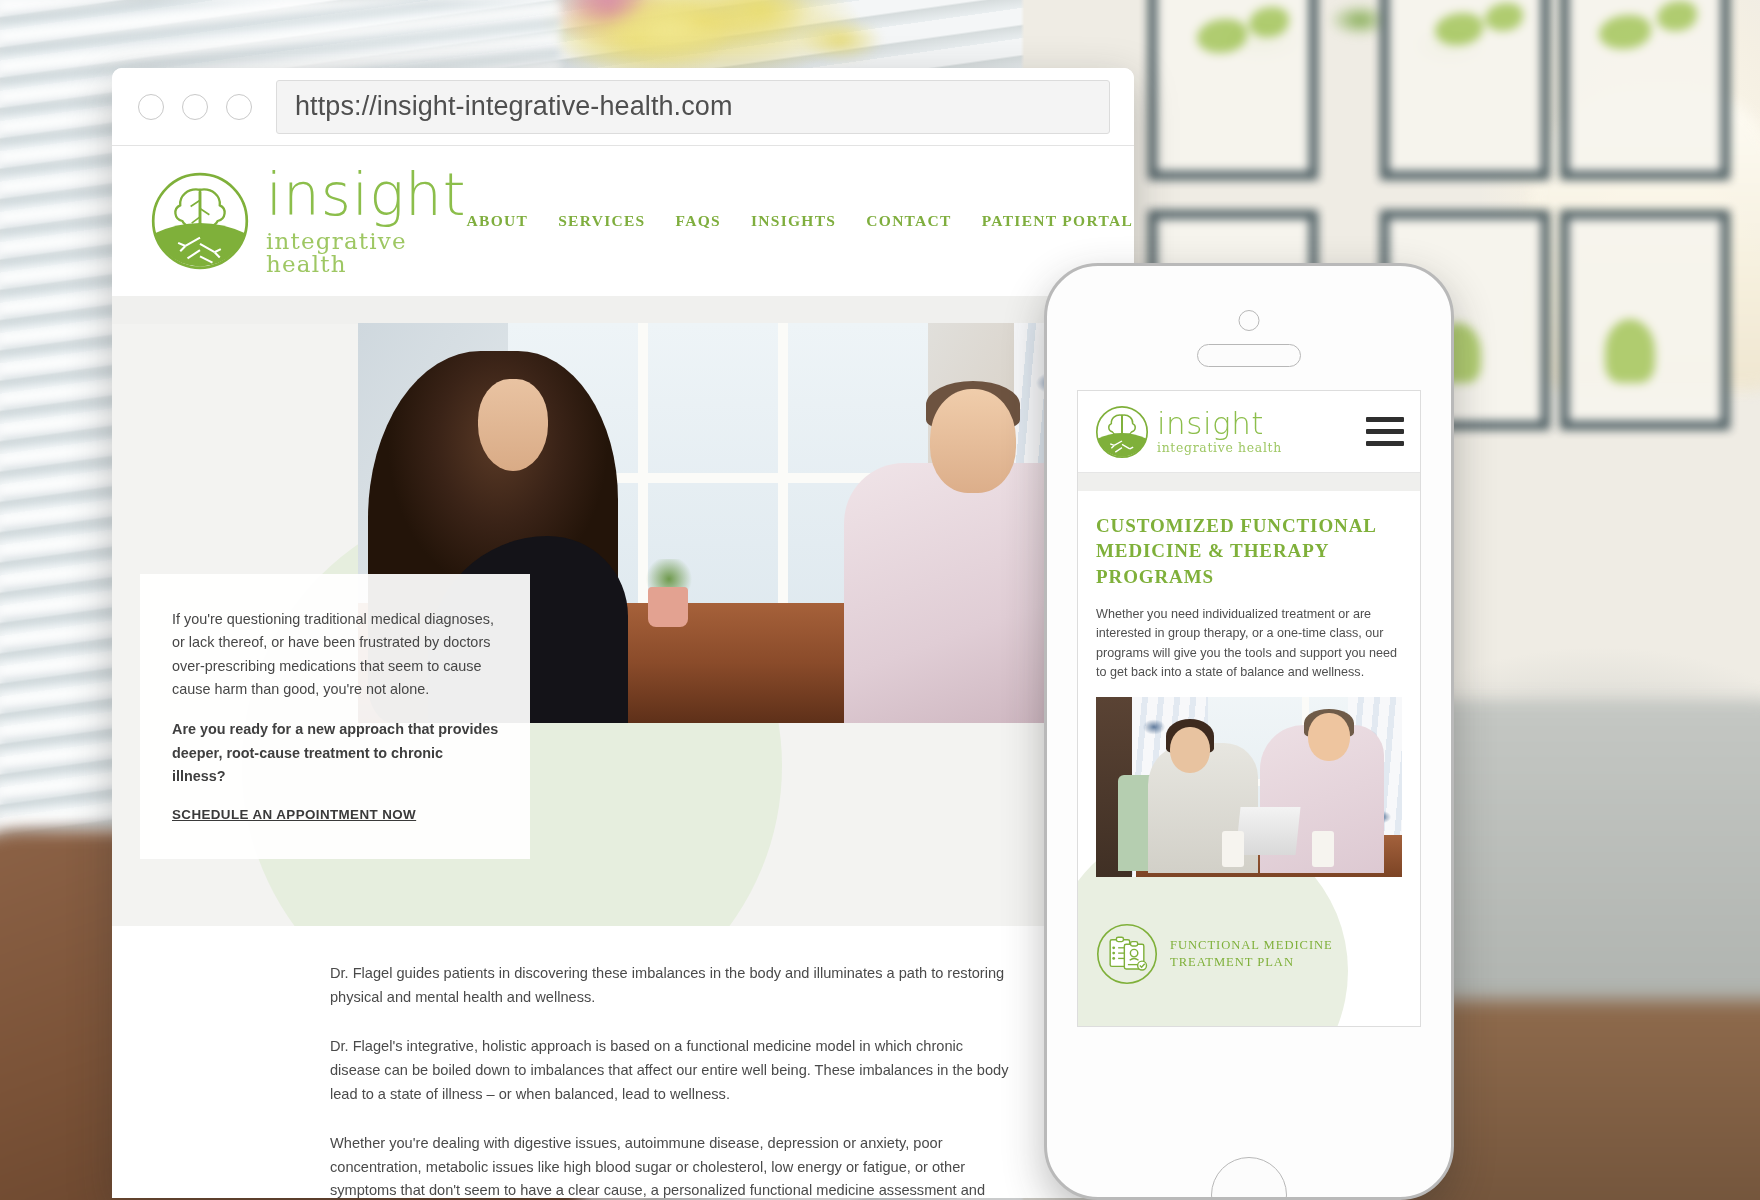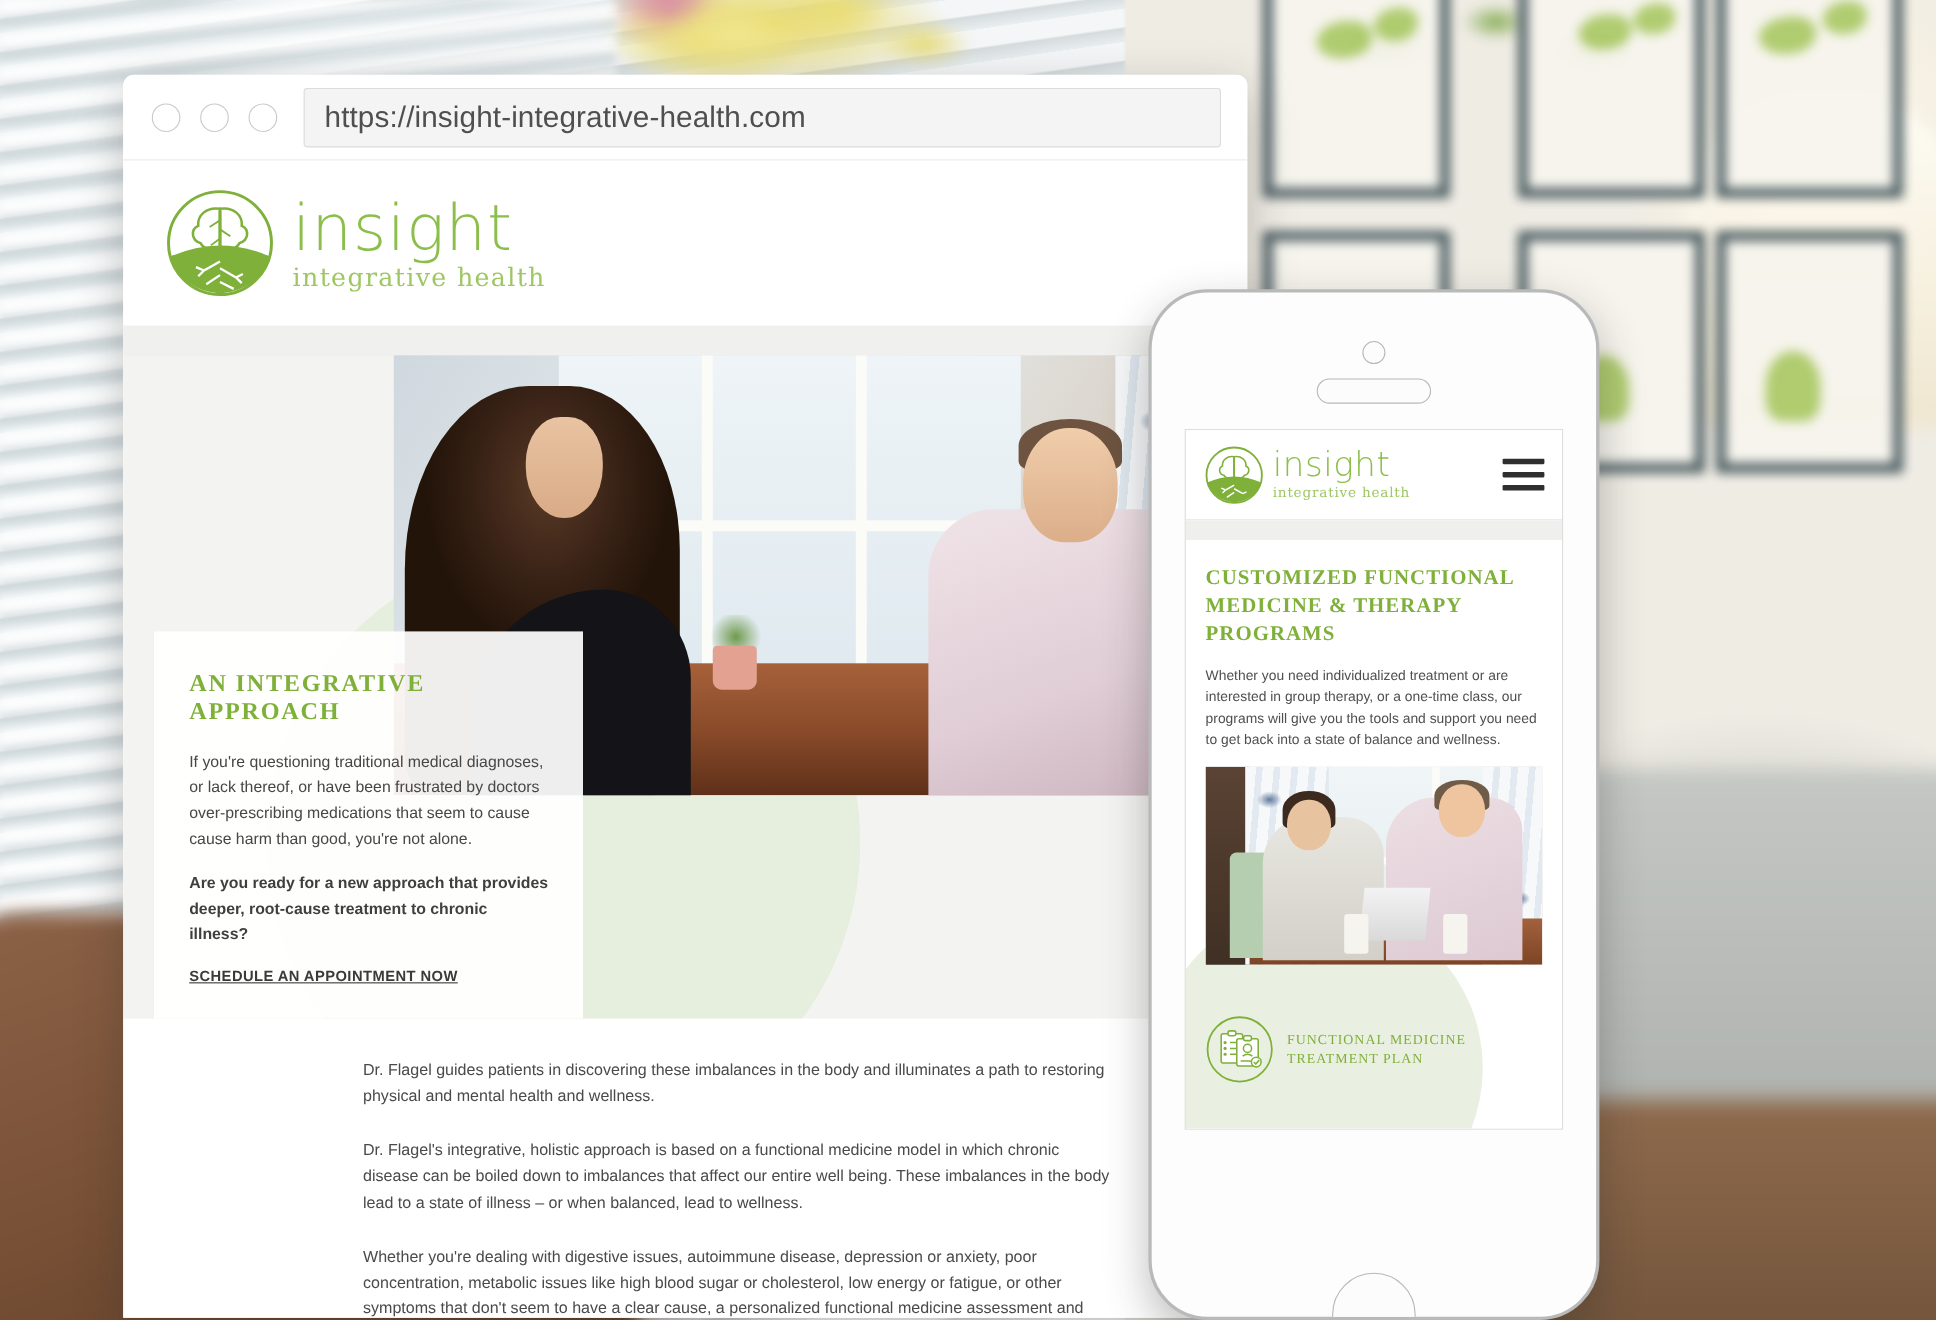--- a/index.html
+++ b/index.html
@@ -408,20 +408,28 @@
             <path d="M36 74 L29 71 M36 74 L31 79 M64 80 L70 77 M64 80 L69 85"></path>
           </g>
         </svg>
       </span>
       <span class="logo-text">
         <span class="logo-word">insight</span>
         <span class="logo-sub">integrative health</span>
       </span>
     </div>
 
+    <nav class="nav">
+      <a href="#">ABOUT</a>
+      <a href="#">SERVICES</a>
+      <a href="#">FAQS</a>
+      <a href="#">INSIGHTS</a>
+      <a href="#">CONTACT</a>
+      <a href="#">PATIENT PORTAL</a>
+    </nav>
   </div>
 
   <div class="hero">
     <div class="hero-greycap"></div>
     <div class="hero-circle"></div>
 
     <div class="hero-photo">
       <div class="hp-window">
         <div class="hp-mullion-v" style="left:130px"></div>
         <div class="hp-mullion-v" style="left:270px"></div>
@@ -432,21 +440,20 @@
       <div class="hp-plant"></div>
       <div class="hp-pot"></div>
       <div class="hp-man-body"></div>
       <div class="hp-man-hair"></div>
       <div class="hp-man-head"></div>
       <div class="hp-woman"></div>
       <div class="hp-face"></div>
     </div>
 
     <div class="hero-card">
-      <div class="hero-title">AN INTEGRATIVE APPROACH</div>
       <p>If you're questioning traditional medical diagnoses, or lack thereof, or have been frustrated by doctors over-prescribing medications that seem to cause cause harm than good, you're not alone.</p>
       <p class="bold">Are you ready for a new approach that provides deeper, root-cause treatment to chronic illness?</p>
       <a class="hero-cta" href="#">SCHEDULE AN APPOINTMENT NOW</a>
     </div>
   </div>
 
   <div class="body-copy">
     <p>Dr. Flagel guides patients in discovering these imbalances in the body and illuminates a path to restoring physical and mental health and wellness.</p>
     <p>Dr. Flagel's integrative, holistic approach is based on a functional medicine model in which chronic disease can be boiled down to imbalances that affect our entire well being. These imbalances in the body lead to a state of illness – or when balanced, lead to wellness.</p>
     <p>Whether you're dealing with digestive issues, autoimmune disease, depression or anxiety, poor concentration, metabolic issues like high blood sugar or cholesterol, low energy or fatigue, or other symptoms that don't seem to have a clear cause, a personalized functional medicine assessment and treatment plan may be the solution.</p>

